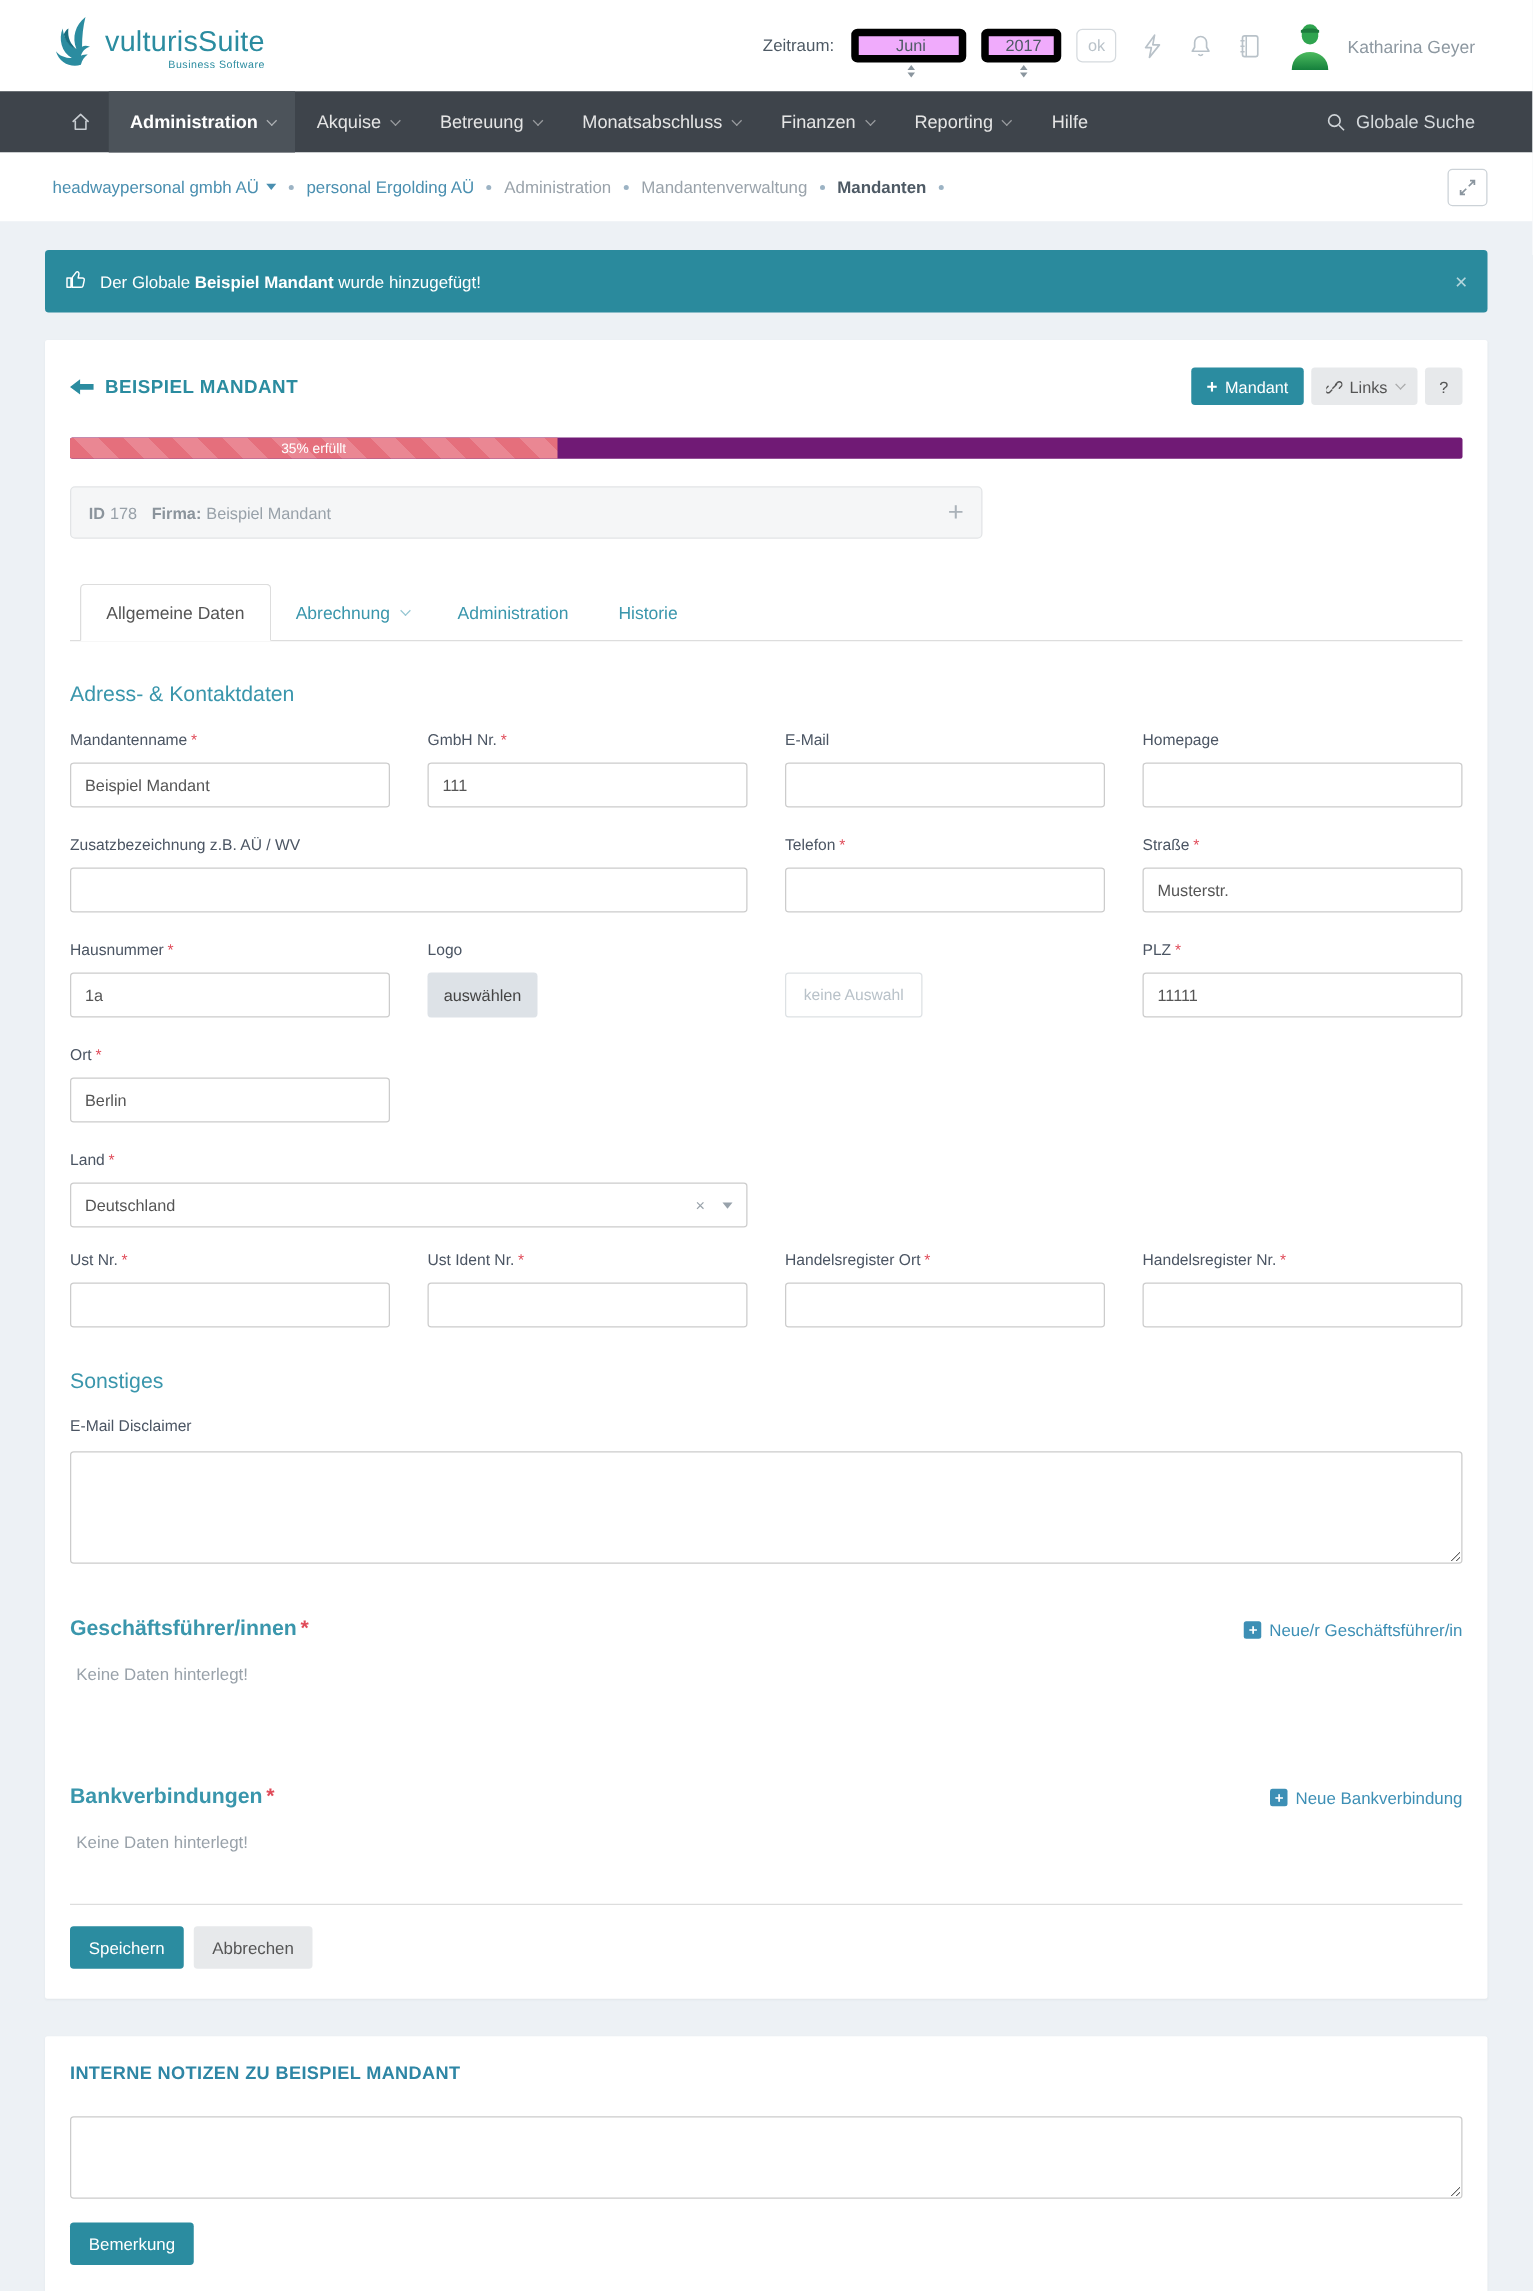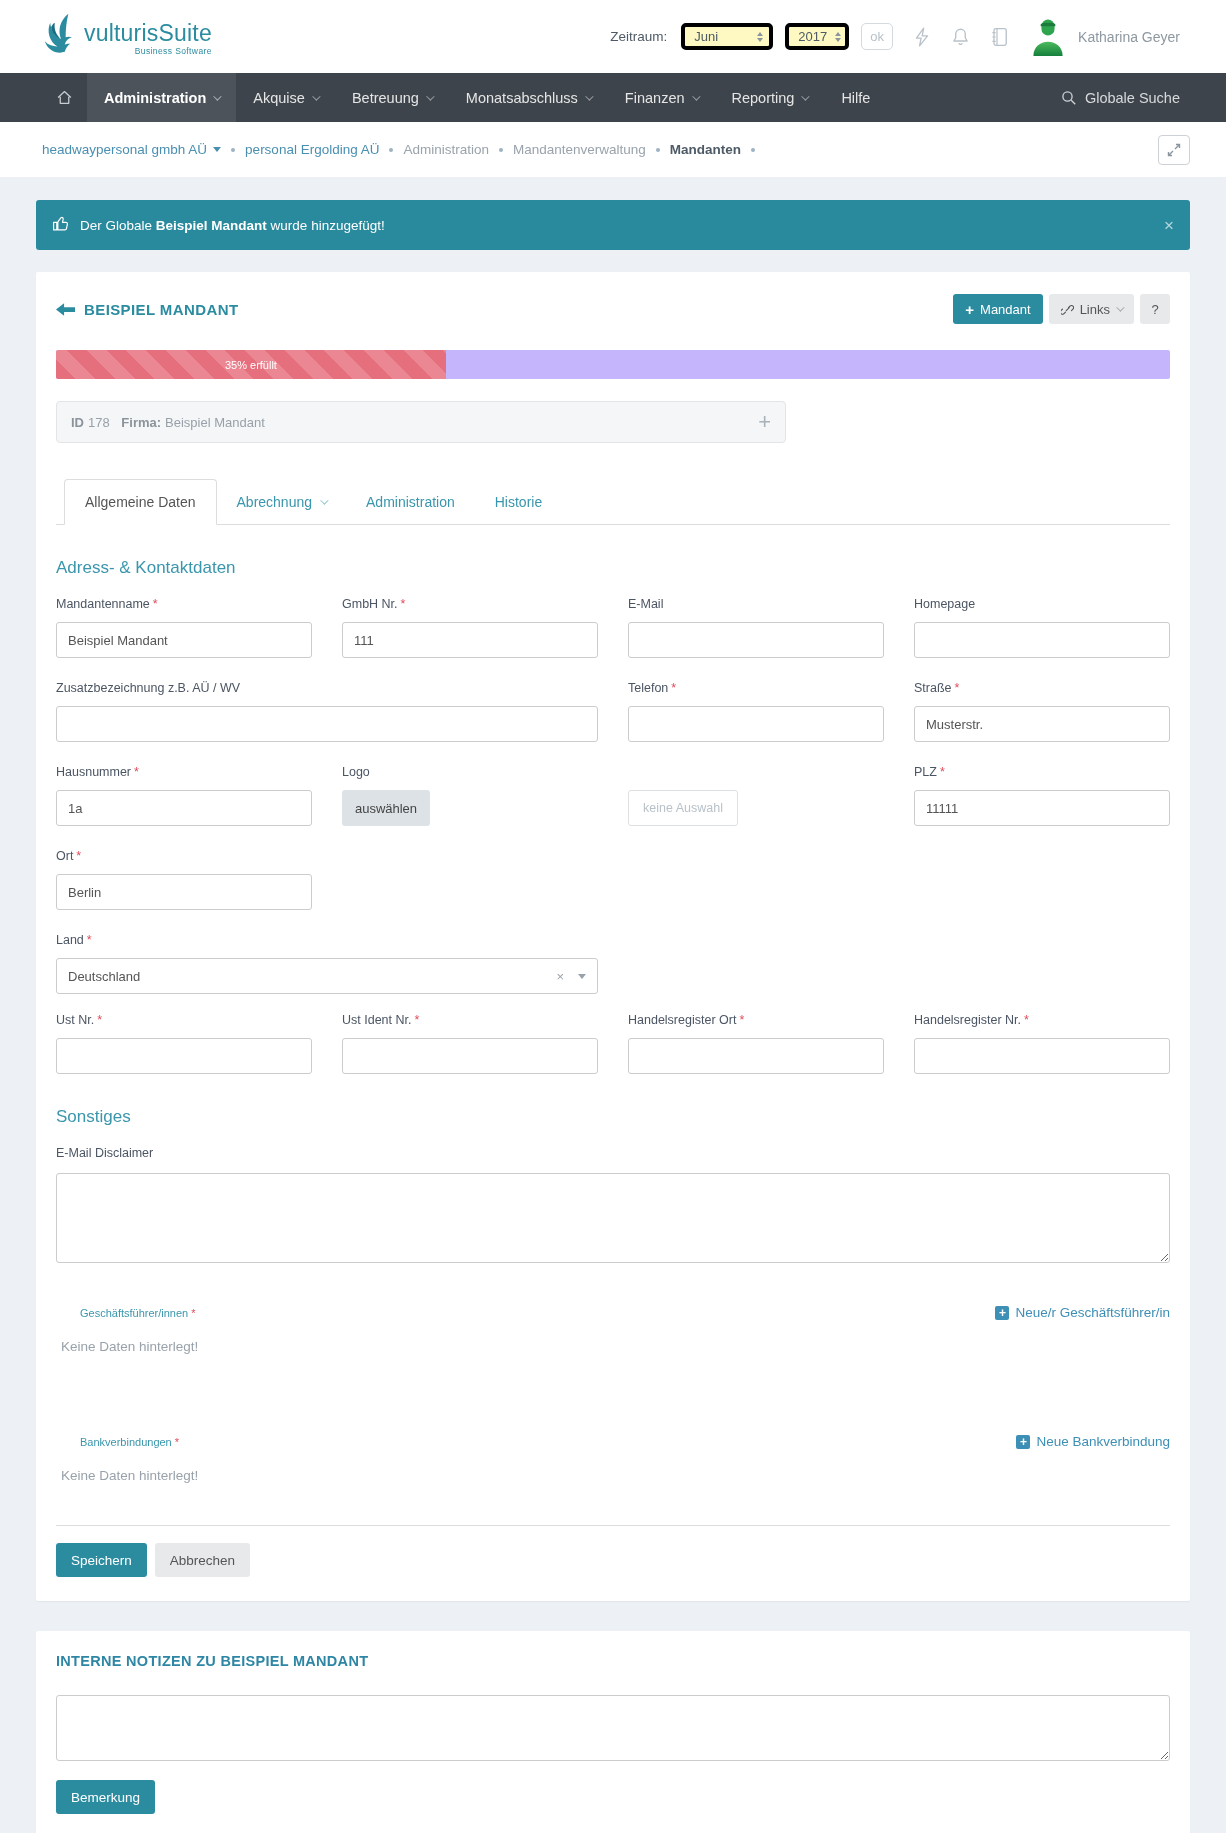--- a/index.html
+++ b/index.html
@@ -15,23 +15,23 @@
     display: flex; align-items: center; justify-content: space-between;
     padding: 0 46px 0 42px;
   }
   .logo { display: flex; align-items: flex-end; gap: 2px; }
   .logo-text { display: flex; flex-direction: column; line-height: 1; padding-bottom: 6px; }
   .logo-title { font-size: 23px; color: #2b8ca0; letter-spacing: .2px; }
   .logo-sub { font-size: 8.5px; color: #2b8ca0; align-self: flex-end; margin-top: 2px; letter-spacing: .4px; }
   .top-controls { display: flex; align-items: center; gap: 12px; }
   .zeitraum-label { color: #4e5a65; font-size: 13.5px; margin-right: 2px; }
   .fake-select {
-    display: flex; align-items: center; height: 27px; border: 4px solid #000000;
-    border-radius: 5px; padding: 0 6px 0 9px; background: #fef9c3; color: #4e5a65;
-    font-size: 13px; gap: 8px; cursor: pointer;
+    display: flex; align-items: center; height: 27px; border: 6px solid #000000;
+    border-radius: 5px; padding: 0 6px 0 9px; background: #f0abfc; color: #4e5a65;
+    font-size: 13px; gap: 8px; cursor: pointer; flex-direction: column;
   }
   .fake-select.month { width: 92px; } .fake-select.year { width: 64px; }
   .fake-select .val { flex: 1; }
   .stepper { display: flex; flex-direction: column; gap: 2px; }
   .tri-up { width: 0; height: 0; border-left: 3.5px solid transparent; border-right: 3.5px solid transparent; border-bottom: 4.5px solid #8a959e; }
   .tri-dn { width: 0; height: 0; border-left: 3.5px solid transparent; border-right: 3.5px solid transparent; border-top: 4.5px solid #8a959e; }
   .ok-btn {
     height: 27px; padding: 0 8px; border: 1px solid #d5dade; border-radius: 5px;
     background: #fff; color: #b9c2c9; font-size: 13px; cursor: pointer;
   }
@@ -66,21 +66,21 @@
   .card { background: #fff; border-radius: 2px; box-shadow: 0 1px 2px rgba(50,60,70,.06); padding: 22px 20px 24px; }
   .card-head { display: flex; align-items: center; justify-content: space-between; }
   .page-title { display: flex; align-items: center; gap: 9px; color: #2b8ca0; font-size: 15px; font-weight: bold; letter-spacing: .4px; }
   .head-actions { display: flex; gap: 6px; }
   .btn { border: none; border-radius: 3px; height: 30px; font-size: 13px; cursor: pointer; font-family: inherit; display: inline-flex; align-items: center; gap: 6px; }
   .btn-teal { background: #2b8ca0; color: #fff; padding: 0 12px; }
   .btn-gray { background: #e7e9eb; color: #555; padding: 0 12px; }
   .btn-sq { width: 30px; justify-content: center; padding: 0; }
   .btn .plus-g { font-size: 15px; font-weight: bold; line-height: 1; }
   
-  .progress { margin-top: 26px; height: 29px; background: #c4b5fd; border-radius: 2px; overflow: hidden; }
+  .progress { margin-top: 26px; height: 17px; background: #701a75; border-radius: 2px; overflow: hidden; }
   .progress-fill {
     height: 100%; display: flex; align-items: center; justify-content: center;
     color: #fff; font-size: 11px;
     background: repeating-linear-gradient(45deg, #e56f7c 0 14px, #ea8793 14px 28px);
   }
   
   .idbox {
     margin-top: 22px; width: 730px; height: 42px; background: #f5f6f7;
     border: 1px solid #e2e4e6; border-radius: 4px; display: flex; align-items: center;
     padding: 0 14px; color: #98a1a9; font-size: 13px; gap: 4px; cursor: pointer;
@@ -109,21 +109,21 @@
   .btn-choose { background: #dde2e7; color: #444; width: 88px; height: 36px; border: none; border-radius: 3px; font-size: 13px; cursor: pointer; font-family: inherit; }
   .btn-noempty { background: #fff; color: #b9c2c9; width: 110px; height: 36px; border: 1px solid #dde1e4; border-radius: 3px; font-size: 12.5px; cursor: pointer; font-family: inherit; }
   textarea {
     width: 100%; border: 1px solid #ccc; border-radius: 3px; padding: 9px 11px;
     font-size: 13px; color: #555; font-family: inherit; resize: both;
   }
   .ta-disclaimer { height: 90px; margin-top: 2px; }
   
   .subsection { margin-top: 42px; display: flex; align-items: baseline; justify-content: space-between; }
   .subsection.bank { margin-top: 80px; }
-  .sub-title { color: #3a96ac; font-size: 11px; font-weight: normal; margin-left: 24px; }
+  .sub-title { color: #3a96ac; font-size: 17px; font-weight: bold; }
   .add-link { color: #3d8fb5; font-size: 13.5px; display: inline-flex; align-items: center; gap: 6px; cursor: pointer; }
   .add-sq { width: 14px; height: 14px; background: #3d8fb5; color: #fff; border-radius: 2px; font-size: 12px; line-height: 14px; text-align: center; font-weight: bold; }
   .empty-text { margin-top: 19px; color: #99a2aa; font-size: 13.5px; padding-left: 5px; }
   .divider { margin-top: 42px; border-top: 1px solid #ddd; }
   .actions { margin-top: 17px; display: flex; gap: 8px; }
   .btn-lg { height: 34px; padding: 0 15px; font-size: 13.5px; }
   
   .notes-card { margin-top: 30px; }
   .notes-title { color: #2e86a5; font-size: 14.5px; font-weight: bold; letter-spacing: .3px; }
   .ta-notes { height: 66px; margin-top: 26px; }

